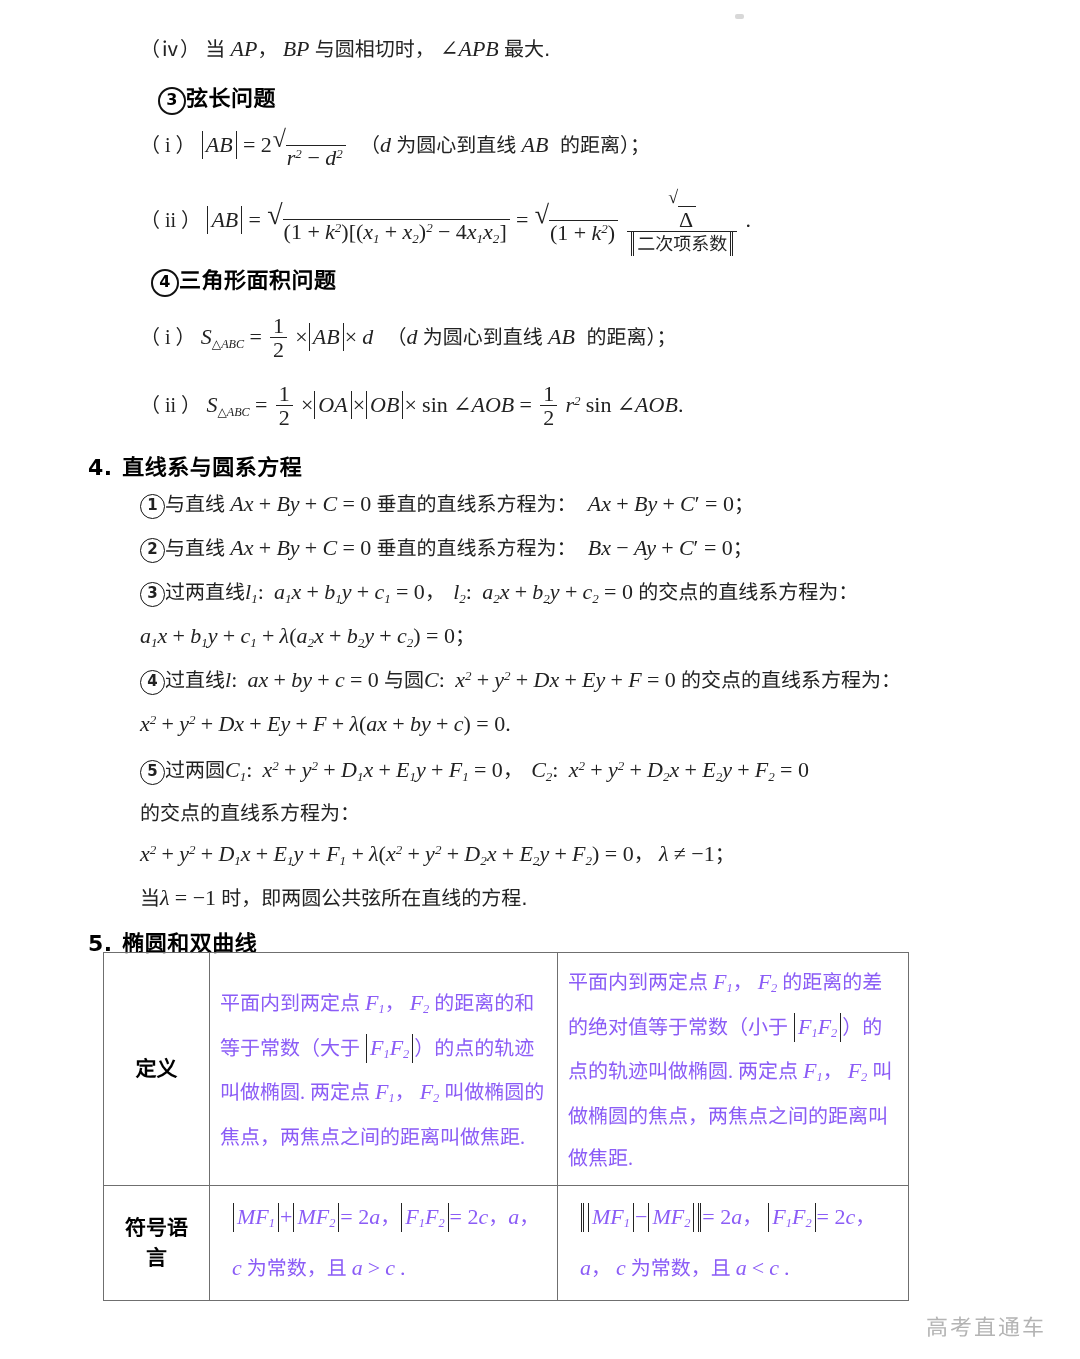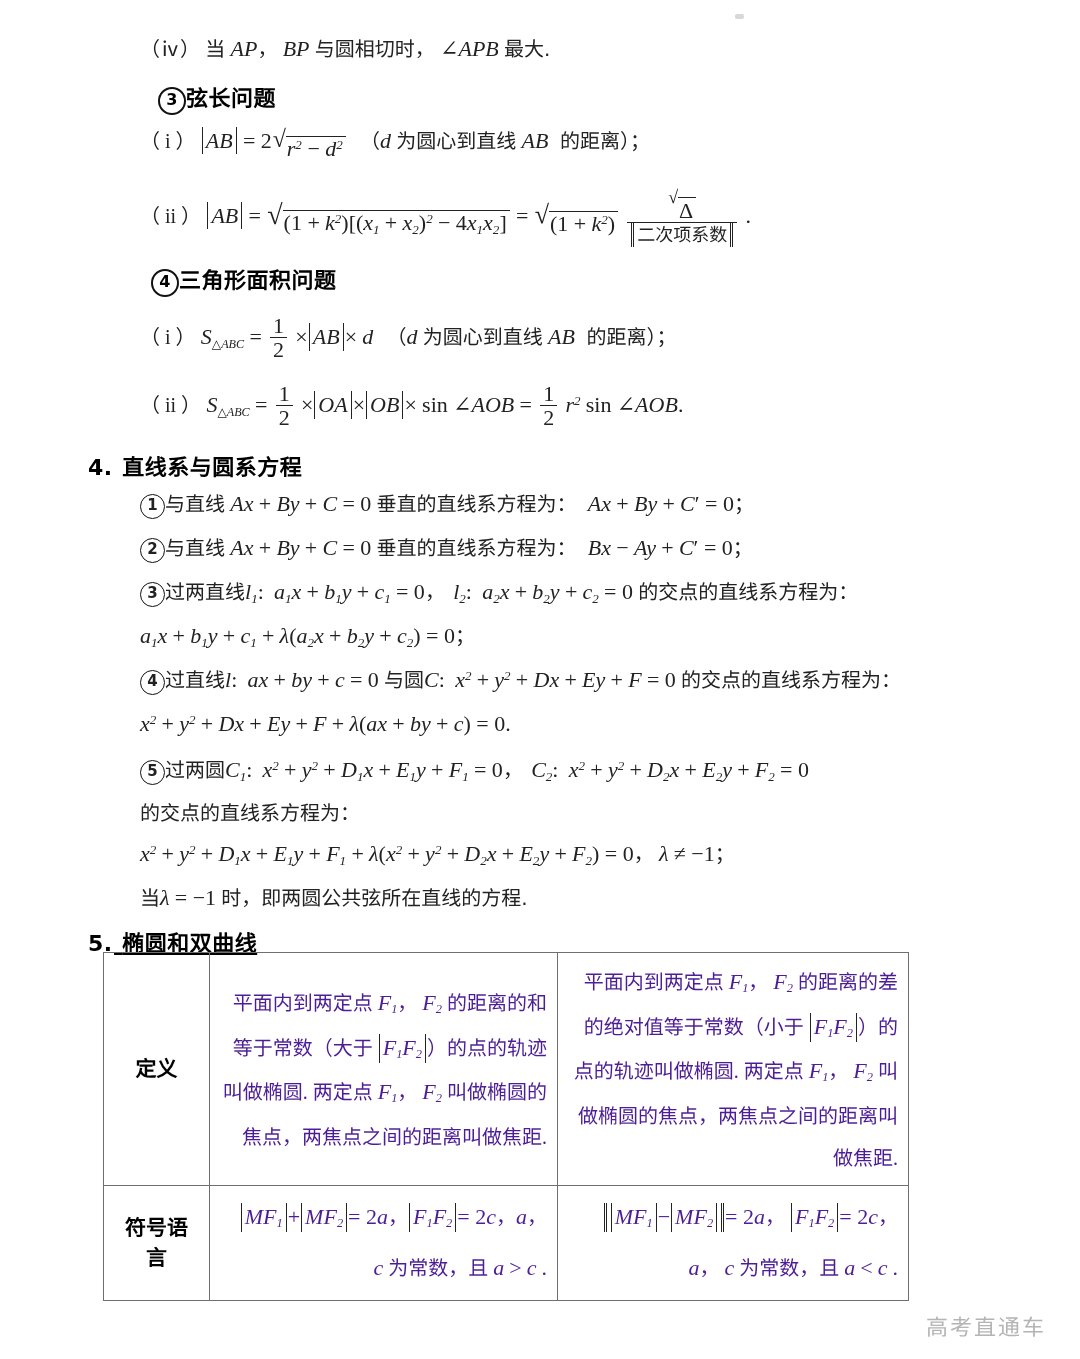--- a/index.html
+++ b/index.html
@@ -180,21 +180,21 @@
   .rad .sign {
     font-size: 24px;
     font-style: normal;
     line-height: 1;
     position: relative;
     top: 1px;
   }
   .rad .body {
     border-top: 1.5px solid #222;
     padding: 1px 3px 0 1px;
-    margin-top: 10px;
+    margin-top: 19px;
   }
 
   
   .tbl-wrap {
     position: absolute;
     left: 103px;
     top: 952px;
     width: 742px;
   }
   table.conic {
@@ -222,22 +222,21 @@
     font-family: "DejaVu Sans", "Liberation Sans", sans-serif;
     font-weight: bold;
     font-size: 21px;
     text-align: center;
     color: #000;
     line-height: 1.45;
   }
   .cellpara {
     font-size: 20px;
     line-height: 2.12;
-    color: #4c1d95;
-    text-align: right;
+    color: #8b5cf6;
   }
   .cellpara.sym { line-height: 2.3; margin-left: 12px; }
 
   
   .watermark {
     position: absolute;
     right: 34px;
     bottom: 18px;
     font-family: "DejaVu Sans", "Liberation Sans", sans-serif;
     font-size: 22px;
@@ -400,21 +399,21 @@
       <span class="m">x</span><sup>2</sup> <span class="mr">+</span> <span class="m">y</span><sup>2</sup> <span class="mr">+</span> <span class="m">D</span><sub>1</sub><span class="m">x</span> <span class="mr">+</span> <span class="m">E</span><sub>1</sub><span class="m">y</span> <span class="mr">+</span> <span class="m">F</span><sub>1</sub>
       <span class="mr">+</span> <span class="mr" style="font-style:italic;">λ</span><span class="mr">(</span><span class="m">x</span><sup>2</sup> <span class="mr">+</span> <span class="m">y</span><sup>2</sup> <span class="mr">+</span> <span class="m">D</span><sub>2</sub><span class="m">x</span> <span class="mr">+</span> <span class="m">E</span><sub>2</sub><span class="m">y</span> <span class="mr">+</span> <span class="m">F</span><sub>2</sub><span class="mr">) = 0</span><span class="cn">，</span>
       <span class="mr" style="font-style:italic;">λ</span> <span class="mr">≠ −1</span><span class="cn">；</span>
     </div>
 
     <div class="line" style="position:absolute; left:140px; top:887px;">
       <span class="cn">当</span><span class="mr" style="font-style:italic;">λ</span> <span class="mr">= −1</span>
       <span class="cn">时，即两圆公共弦所在直线的方程.</span>
     </div>
 
-    <div class="sec-head numbered" style="position:absolute; left:0; top:925px;text-decoration:underline;">
+    <div class="sec-head numbered" style="position:absolute; left:0; top:925px;">
       <span class="num">5.</span>
       <span>椭圆和双曲线</span>
     </div>
 
   </div>
 
   <div class="tbl-wrap">
     <table class="conic">
       <tbody>
 

